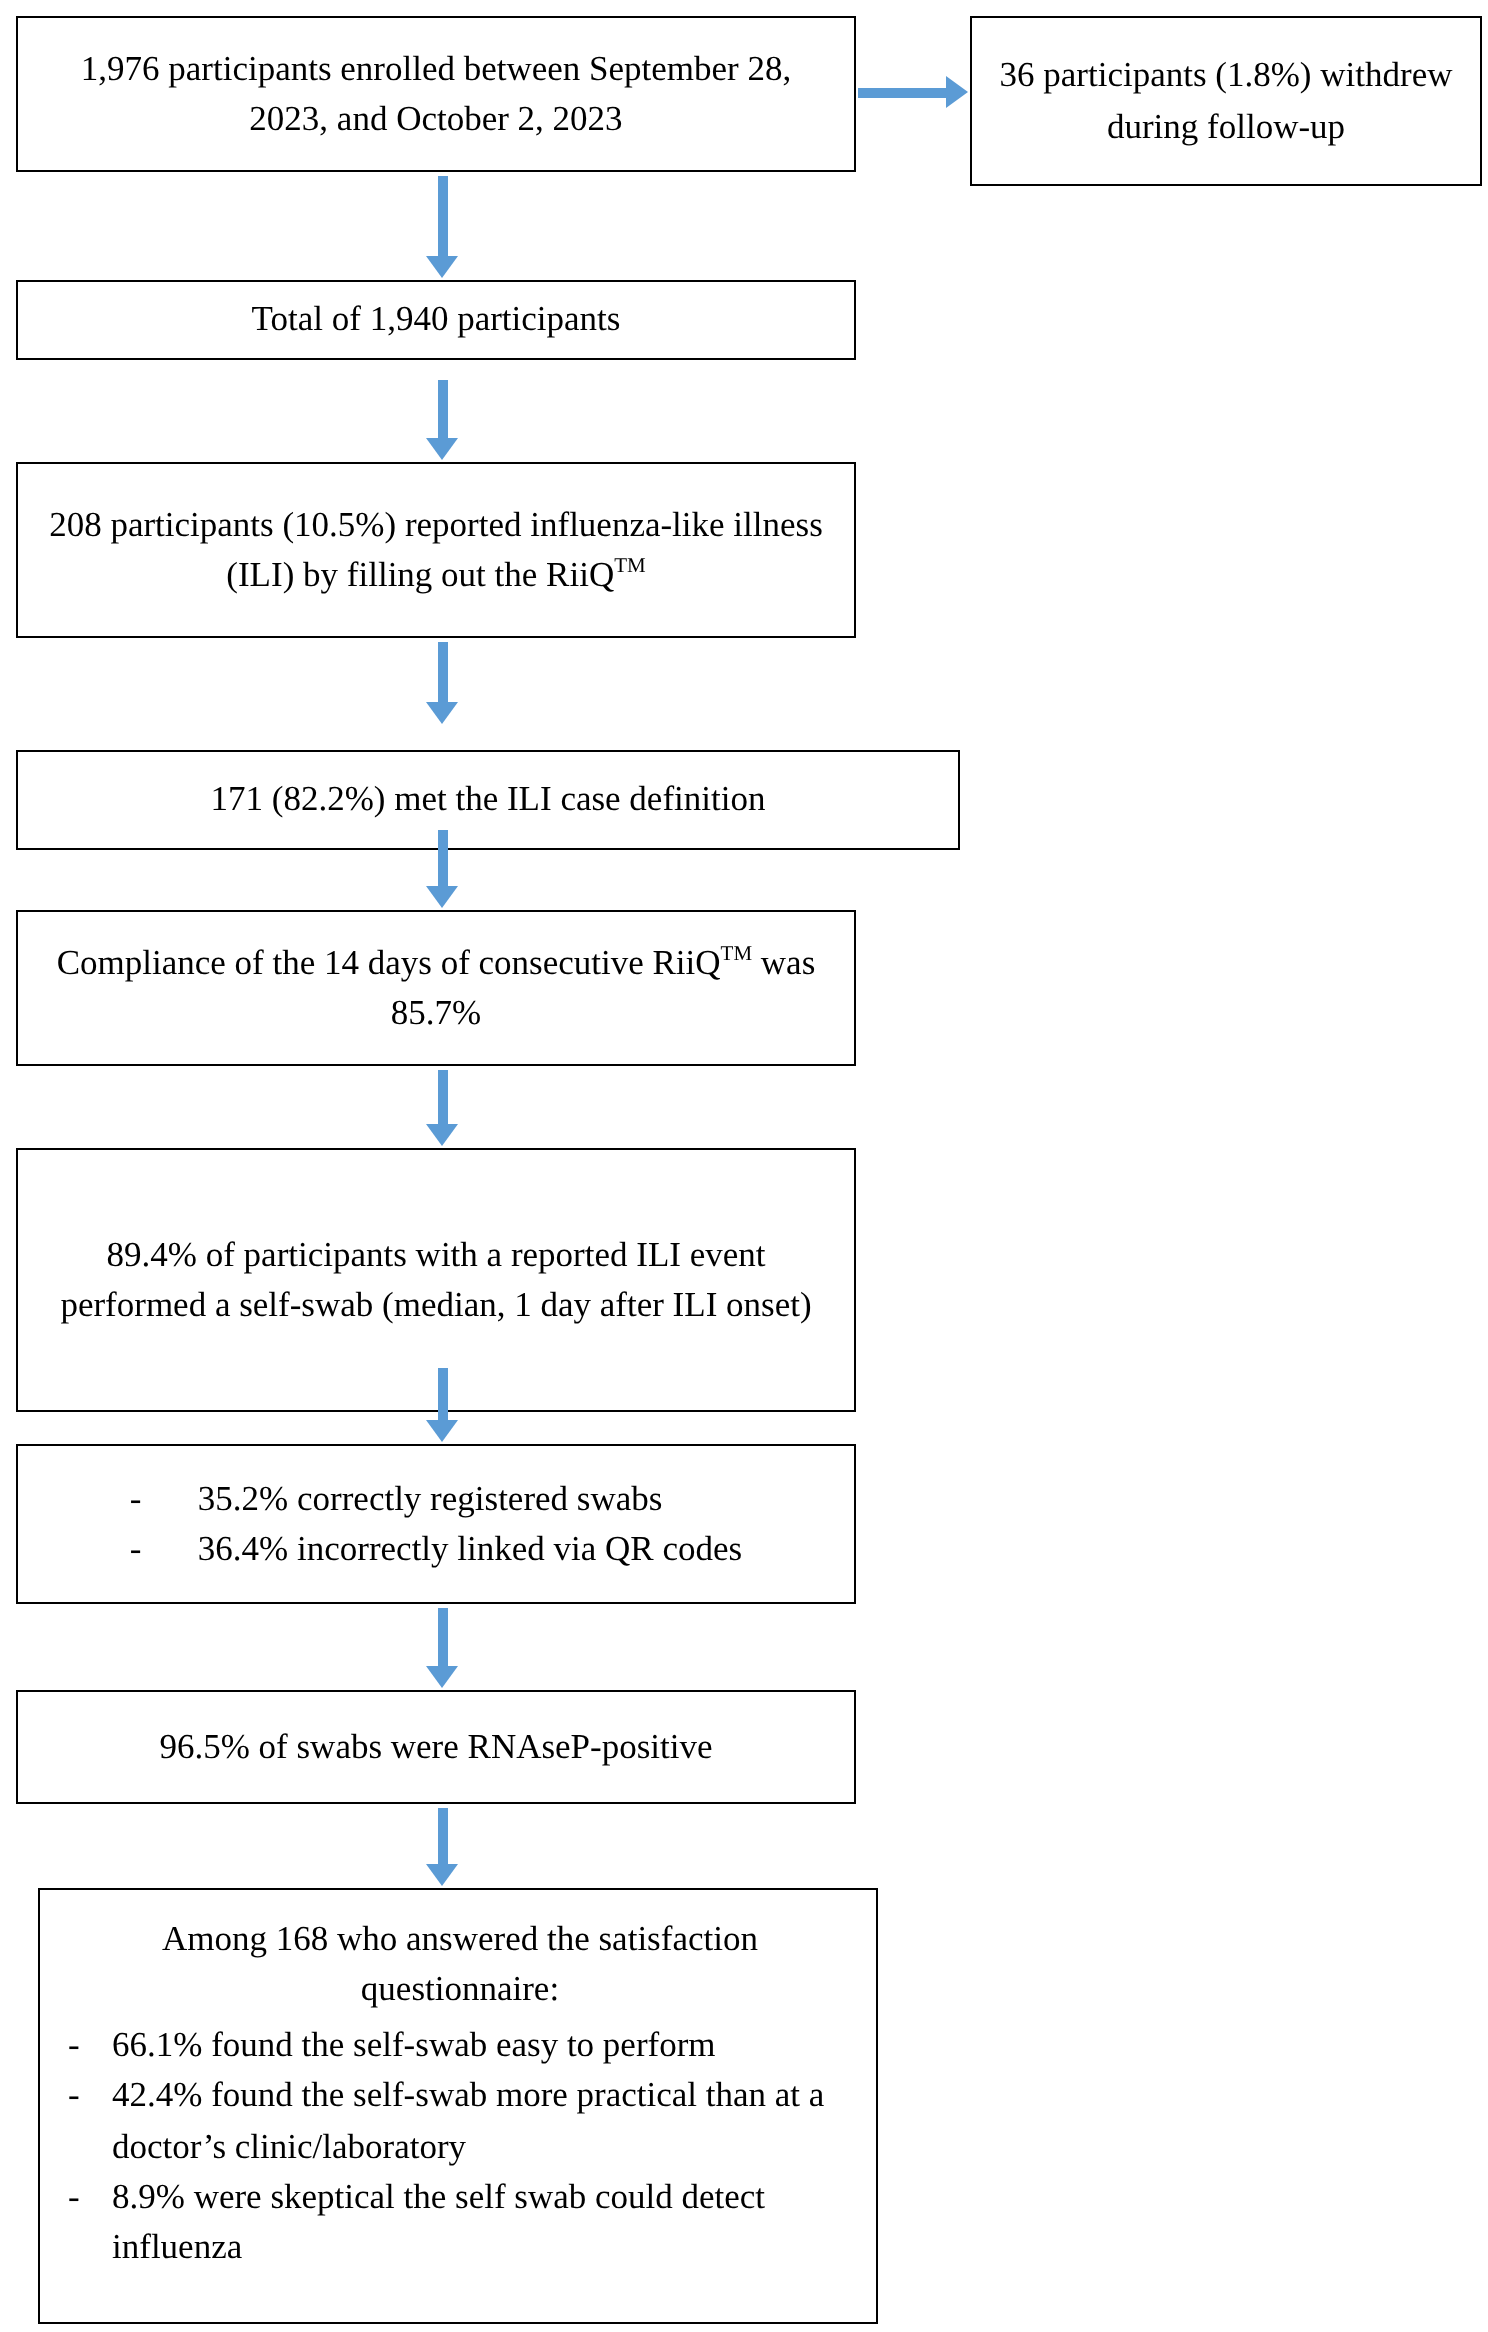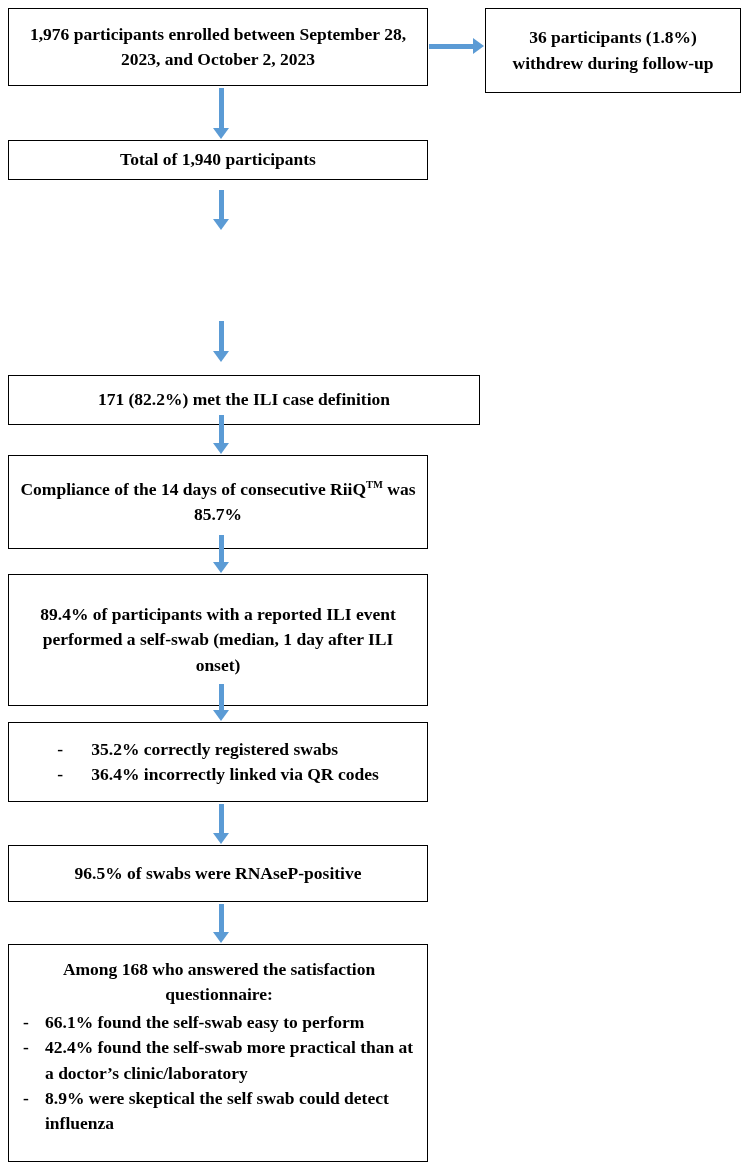--- a/index.html
+++ b/index.html
@@ -19,21 +19,20 @@
     position: absolute;
     border: 1.5px solid #000000;
     background: #ffffff;
     display: flex;
     align-items: center;
     justify-content: flex-end;
     text-align: center;
     font-size: 17.5px;
     line-height: 1.45;
     padding: 4px 10px;
-    font-weight: bold;
   }
   .box .txt { width: 100%; }
   sup.tm {
     font-size: 60%;
     vertical-align: super;
     line-height: 0;
   }
   
   .center-list {
     margin: 0 auto;
@@ -42,20 +41,21 @@
   }
   .hang-row { display: flex; text-align: left; }
   .center-list .hang-row .bullet { flex: 0 0 34px; }
   .hang-row .bullet { flex: 0 0 22px; }
   .hang-row .item { flex: 1 1 auto; }
   
   .box.block {
     display: block;
     text-align: left;
     padding: 12px 12px 8px 14px;
+    margin-left: 11px;
   }
   .heading-center {
     text-align: center;
     margin-bottom: 2px;
   }
   
   .arrow-v {
     position: absolute;
     width: 16px;
     display: flex;
@@ -117,36 +117,39 @@
 
   <div class="box" style="left:8px; top:140px; width:420px; height:40px">
     <div class="txt">Total of 1,940 participants</div>
   </div>
 
   <div class="arrow-v" style="left:213px; top:190px; height:40px">
     <div class="shaft"></div>
     <div class="head"></div>
   </div>
 
+  <div class="box" style="left:8px; top:231px; width:420px; height:88px">
+    <div class="txt"><span>208 participants (10.5%) reported influenza-like illness (ILI) by filling out the RiiQ</span><sup class="tm">TM</sup></div>
+  </div>
 
   <div class="arrow-v" style="left:213px; top:321px; height:41px">
     <div class="shaft"></div>
     <div class="head"></div>
   </div>
 
   <div class="box" style="left:8px; top:375px; width:472px; height:50px">
     <div class="txt">171 (82.2%) met the ILI case definition</div>
   </div>
 
   <div class="arrow-v" style="left:213px; top:415px; height:39px">
     <div class="shaft"></div>
     <div class="head"></div>
   </div>
 
-  <div class="box" style="left:8px; top:455px; width:420px; height:94px">
+  <div class="box" style="left:8px; top:455px; width:420px; height:78px">
     <div class="txt"><span>Compliance of the 14 days of consecutive RiiQ</span><sup class="tm">TM</sup><span> was 85.7%</span></div>
   </div>
 
   <div class="arrow-v" style="left:213px; top:535px; height:38px">
     <div class="shaft"></div>
     <div class="head"></div>
   </div>
 
   <div class="box" style="left:8px; top:574px; width:420px; height:132px">
     <div class="txt">89.4% of participants with a reported ILI event performed a self-swab (median, 1 day after ILI onset)</div>

